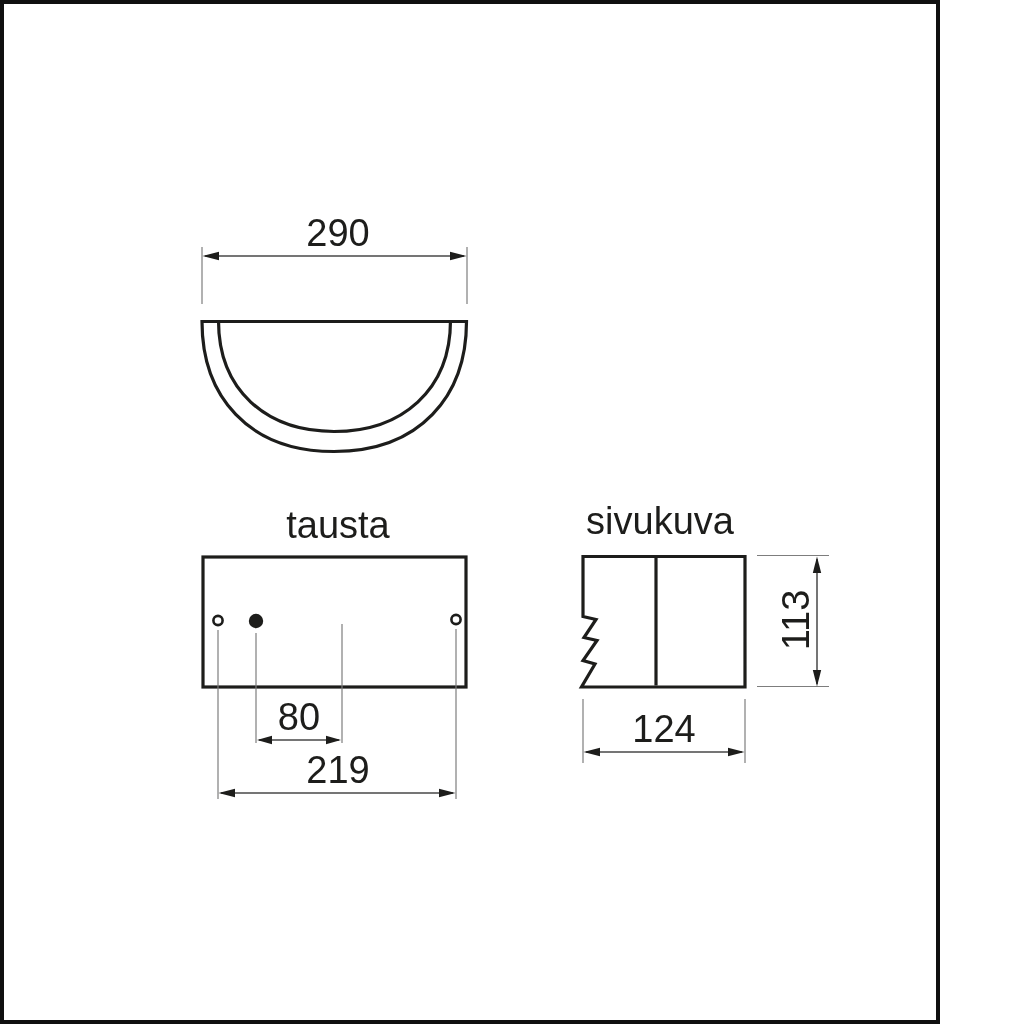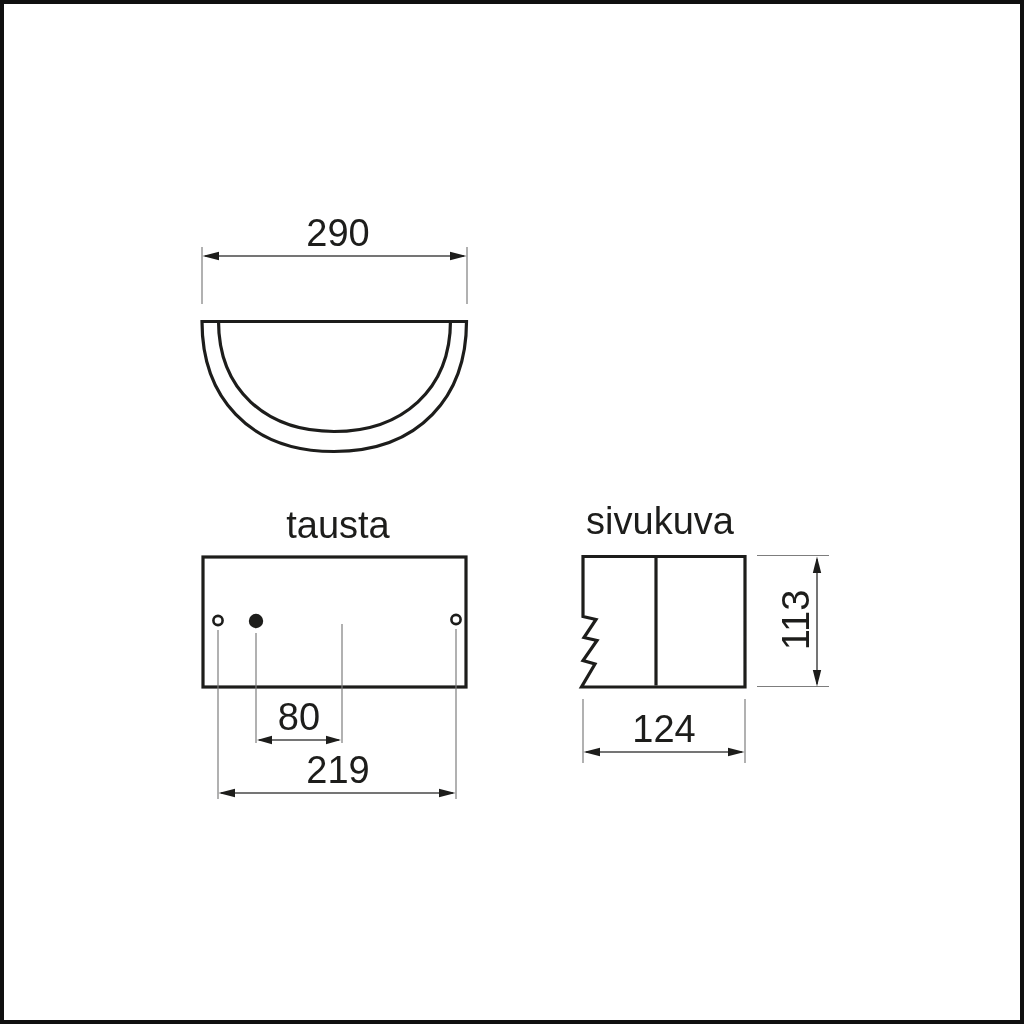--- a/index.html
+++ b/index.html
@@ -5,21 +5,21 @@
   html, body {
     margin: 0;
     padding: 0;
     width: 1024px;
     height: 1024px;
     background: #ffffff;
     font-family: "Liberation Sans", sans-serif;
   }
   .page {
     position: relative;
-    width: 1024px;
+    width: 940px;
     height: 1024px;
     background: #ffffff;
     box-sizing: border-box;
     text-decoration: underline;
   }
   .page-border {
     position: absolute;
     inset: 0;
     border: 4px solid #101010;
     pointer-events: none;

